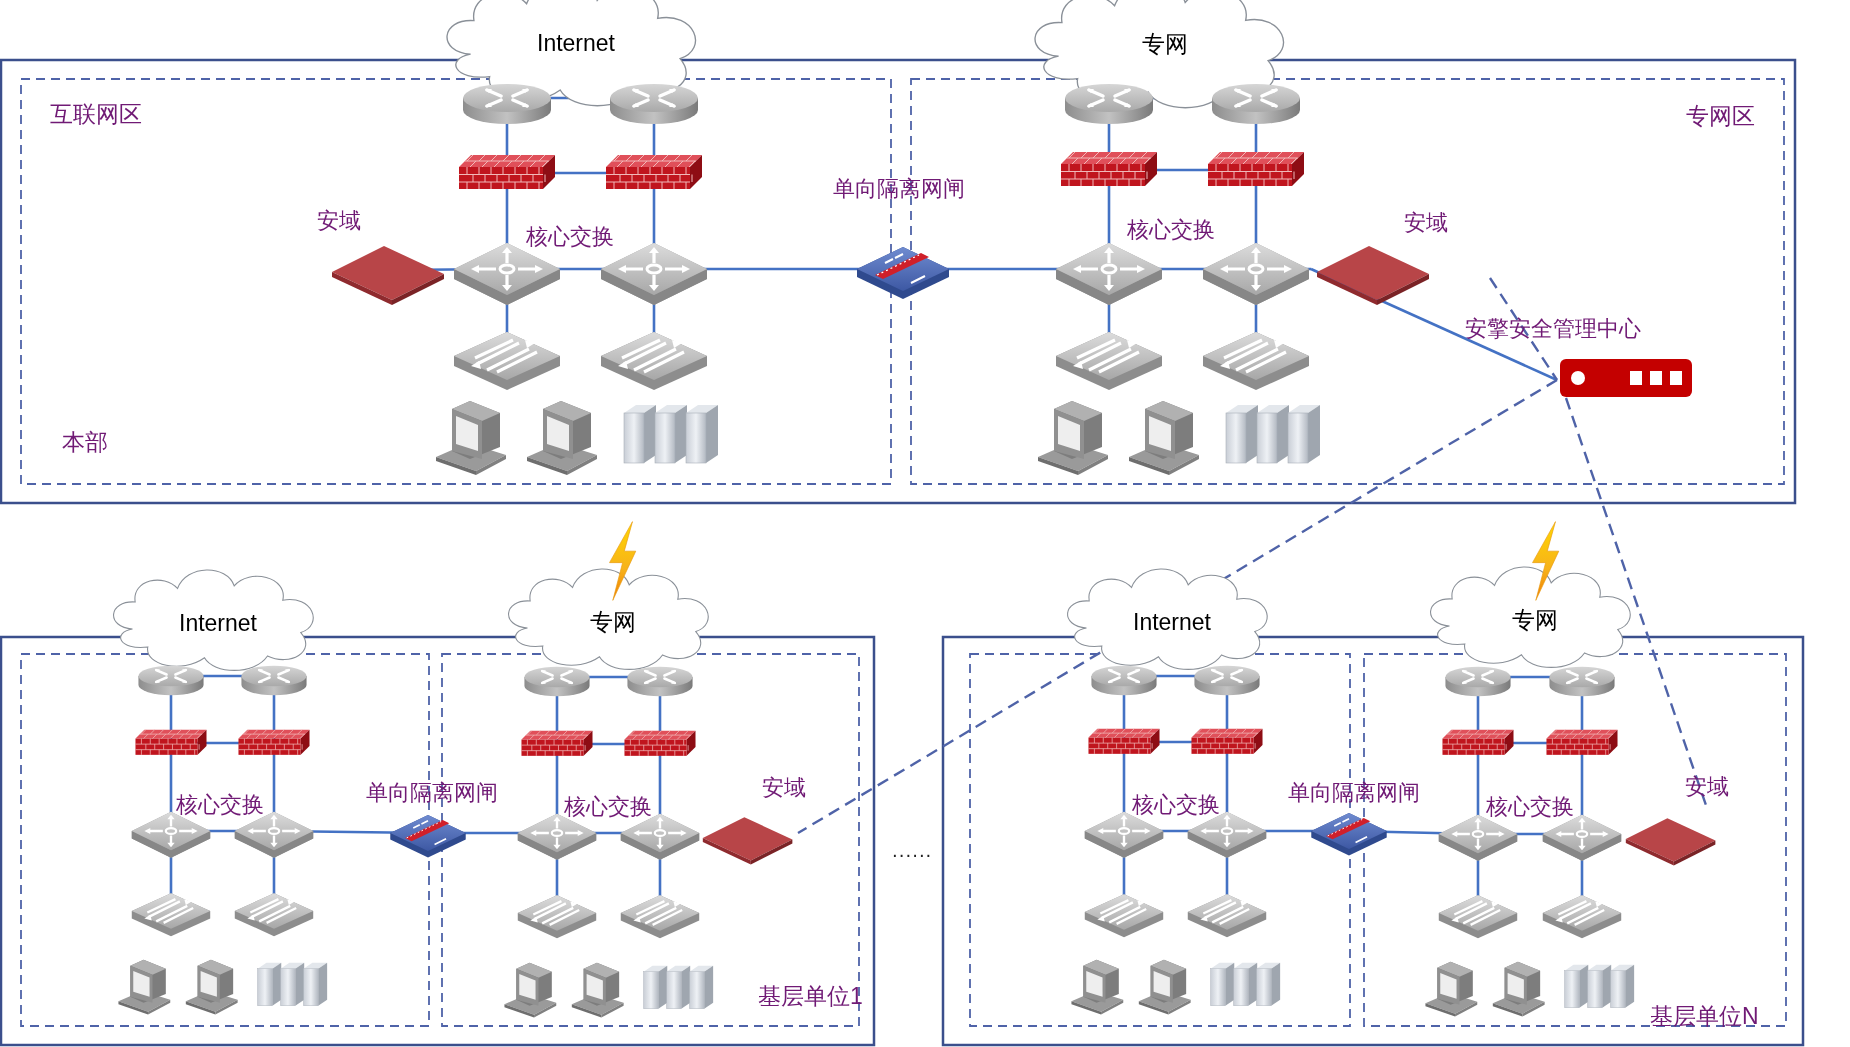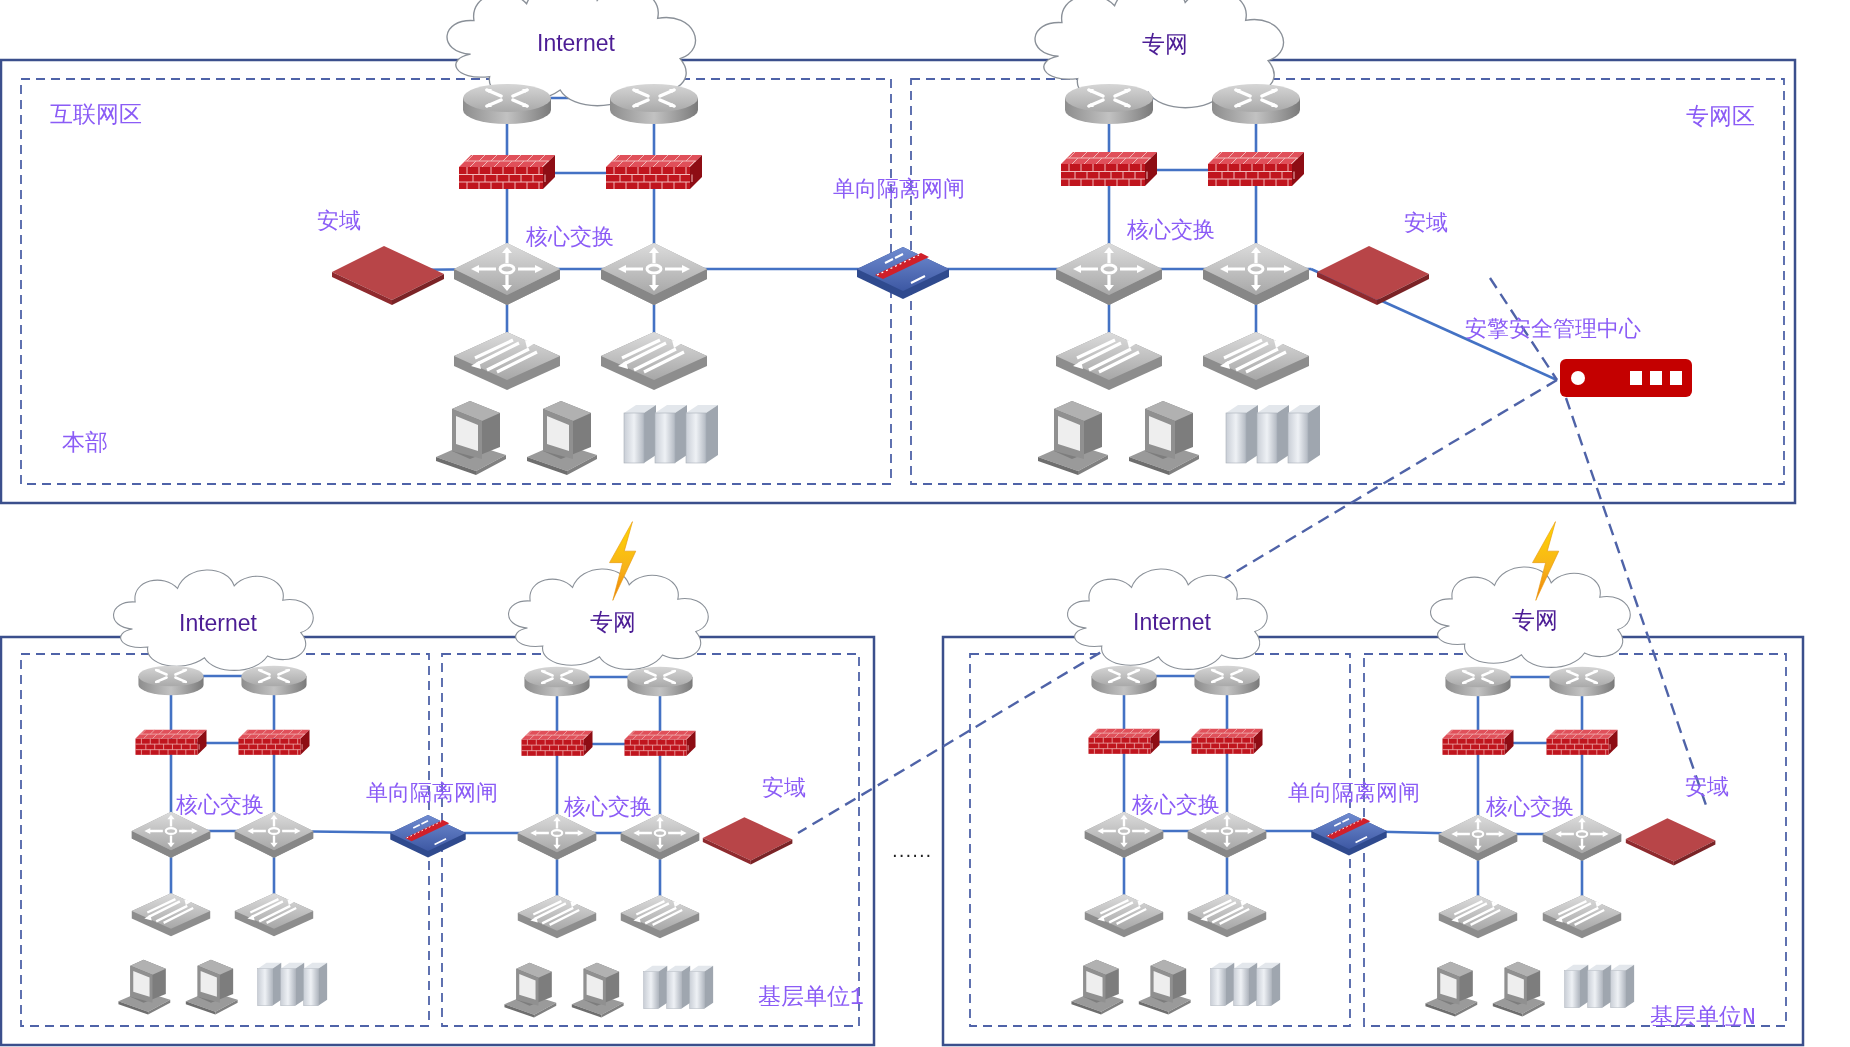--- a/index.html
+++ b/index.html
@@ -1,22 +1,22 @@
 <!DOCTYPE html>
 <html><head>
 <meta charset="utf-8">
 <style>
   html, body { margin:0; padding:0; background:#ffffff; }
   body { width:1850px; height:1047px; overflow:hidden; position:relative;
          font-family:"DejaVu Sans","Liberation Sans",sans-serif; }
   #stage { position:absolute; left:0; top:0; width:1850px; height:1047px; }
-  .lbl { position:absolute; color:#8b5cf6; font-size:22px; white-space:nowrap;
-         font-family:Liberation Mono, monospace; letter-spacing:0px; }
+  .lbl { position:absolute; color:#701a75; font-size:22px; white-space:nowrap;
+         font-family:Liberation Sans, sans-serif; letter-spacing:0px; }
   .lbl.big { font-size:23px; }
-  .cloud-lbl { position:absolute; color:#4c1d95; font-size:23px; white-space:nowrap;
+  .cloud-lbl { position:absolute; color:#000000; font-size:23px; white-space:nowrap;
          transform:translate(-50%,-50%); font-family:"Liberation Sans","DejaVu Sans",sans-serif; }
   .dots { position:absolute; font-size:18px; color:#222; letter-spacing:1px; }
 </style>
 </head>
 <body>
 
 <svg id="stage" xmlns="http://www.w3.org/2000/svg" width="1850" height="1047" viewBox="0 0 1850 1047">
   <defs>
     <linearGradient id="gRouterTop" x1="0" y1="0" x2="0" y2="1">
       <stop offset="0" stop-color="#d6d6d6"></stop>

